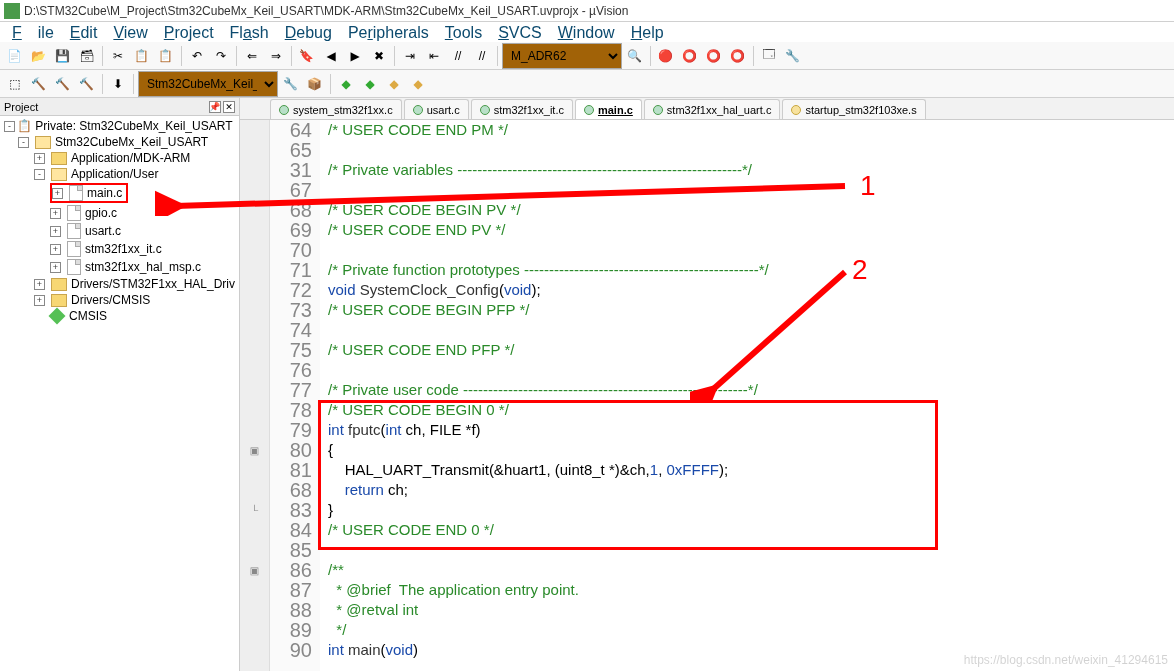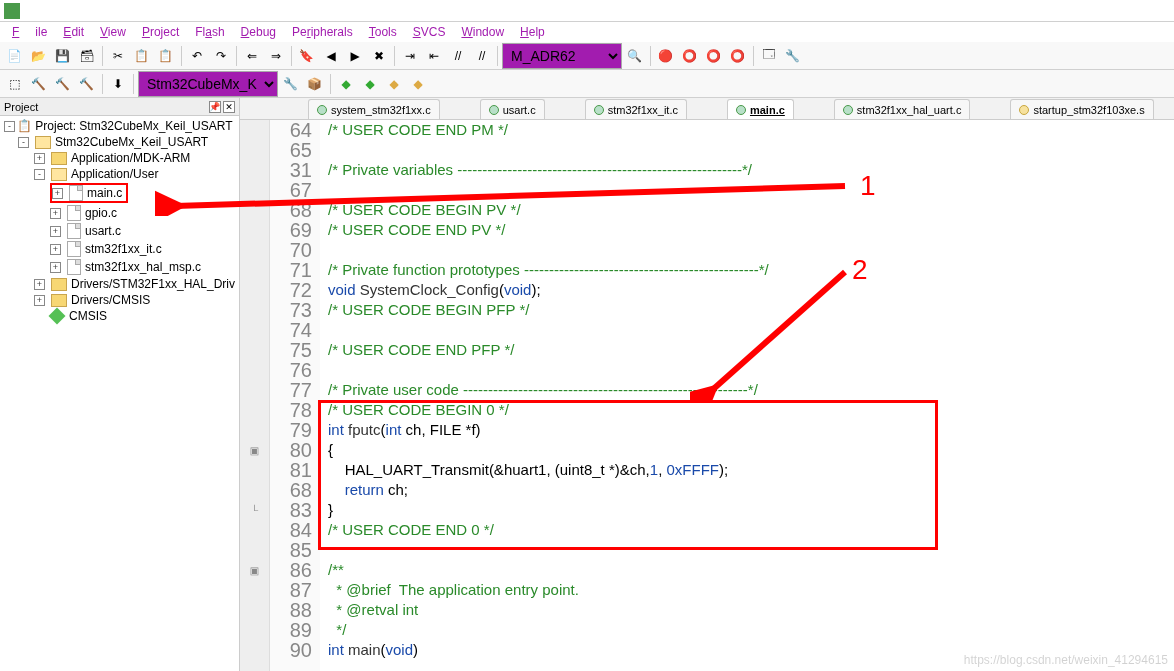--- a/index.html
+++ b/index.html
@@ -2,28 +2,28 @@
 <html><head>
 <meta charset="utf-8">
 <style>
 * { box-sizing: border-box; margin: 0; padding: 0; font-family: "Segoe UI", Tahoma, sans-serif; }
 body { width: 1174px; height: 671px; background: #f0f0f0; overflow: hidden; position: relative; font-size: 12px; }
 
 .titlebar { height: 22px; background: #fff; border-bottom: 1px solid #d0d0d0; display:flex; align-items:center; padding:0 4px; font-size:12px; }
 .titlebar .app-icon { width:16px; height:16px; background:#4a9a4a; margin-right:4px; }
 .titlebar .tt { color:#333; }
 
-.menubar { height: 20px; background: #fff; display:flex; align-items:center; padding:0 4px; font-size:12px; color:#a21caf; }
+.menubar { height: 20px; background: #fff; display:flex; align-items:flex-start; padding:0 4px; font-size:16px; color:#0c4a6e; }
 .menubar span { padding: 2px 8px; cursor:default; }
 .menubar span u { text-decoration: underline; }
 
 .toolbar { background:#f8f8f8; border-bottom:1px solid #d0d0d0; padding:2px 4px; display:flex; align-items:center; gap:2px; }
 .tb-btn { width:22px; height:22px; display:flex; align-items:center; justify-content:center; border:1px solid transparent; }
 .tb-sep { width:1px; height:20px; background:#ccc; margin:0 2px; }
-.tb-combo { height:26px; border:1px solid #aaa; background:#a21caf; font-size:14px; padding:0 4px; }
+.tb-combo { height:26px; border:1px solid #aaa; background:#a16207; font-size:12px; padding:0 4px; }
 
 .workspace { display:flex; height: calc(100% - 22px - 20px - 28px - 28px); }
 
 .project-panel { width:240px; background:#fff; border-right:1px solid #ccc; display:flex; flex-direction:column; }
 .panel-header { height:18px; background:#eee; border-bottom:1px solid #ccc; display:flex; align-items:center; justify-content:space-between; padding:0 4px; font-size:11px; }
 .panel-header .ctrl { display:flex; gap:2px; }
 .panel-header .ctrl div { width:12px; height:12px; border:1px solid #888; font-size:9px; display:flex;align-items:center;justify-content:center; background:#fff; }
 
 .tree { padding:2px 0; font-size:12px; overflow:auto; }
 .tree .row { display:flex; align-items:center; padding:1px 2px; white-space:nowrap; }
@@ -35,21 +35,21 @@
 .tree .diamond { width:12px; height:12px; transform:rotate(45deg); background:#55c055; margin:0 6px; }
 .tree .i0 { padding-left: 4px; }
 .tree .i1 { padding-left: 18px; }
 .tree .i2 { padding-left: 34px; }
 .tree .i3 { padding-left: 50px; }
 .tree .row.selected { position:relative; }
 .tree .row.selected .sel-box { border:2px solid red; padding:0 4px 0 0; display:flex; align-items:center; }
 
 .editor-area { flex:1; background:#fff; display:flex; flex-direction:column; position:relative; }
 .tabbar { height:22px; background:#f2f2f2; border-bottom:1px solid #ccc; display:flex; align-items:flex-end; padding-left:30px; }
-.tab { height:20px; display:flex; align-items:center; padding:0 8px; font-size:11px; border:1px solid #ccc; border-bottom:none; background:#f7f7f7; margin-right:2px; border-radius:3px 3px 0 0;margin-left:38px; }
+.tab { height:20px; display:flex; align-items:center; padding:0 8px; font-size:11px; border:1px solid #ccc; border-bottom:none; background:#f7f7f7; margin-right:2px; border-radius:3px 3px 0 0; }
 .tab.active { background:#fff; font-weight:bold; text-decoration: underline; }
 .tab .dot { width:10px; height:10px; border-radius:50%; margin-right:4px; }
 .c-file .dot { background:#b8e0c8; border:1px solid #4a9a4a; }
 .s-file .dot { background:#f7e29e; border:1px solid #c8a740; }
 
 .code-scroll { flex:1; display:flex; overflow:hidden; }
 .fold-gutter { width:30px; background:#eee; border-right:1px solid #ddd; }
 .fold-gutter .fg { height:20px; display:flex; align-items:center; justify-content:center; color:#888; font-size:10px; }
 .gutter { width:50px; background:#fafafa; text-align:right; padding-right:8px; color:#888; font-family:"Consolas","Courier New",monospace; font-size:20px; line-height:20px; }
 .code { flex:1; font-family:"Consolas","Courier New",monospace; font-size:15px; line-height:20px; padding-left:8px; white-space:pre; position:relative; }
@@ -62,20 +62,21 @@
 .red-label { position:absolute; color:#f00; font-size:28px; font-weight:400; pointer-events:none; }
 .red-box { position:absolute; border:3px solid #f00; pointer-events:none; }
 
 .watermark { position:absolute; right:6px; bottom:4px; font-size:12px; color:rgba(0,0,0,0.18); }
 </style>
 </head>
 <body>
 
 <div class="titlebar">
   <div class="app-icon"></div>
+  <span class="tt">D:\STM32Cube\M_Project\Stm32CubeMx_Keil_USART\MDK-ARM\Stm32CubeMx_Keil_USART.uvprojx - µVision</span>
 </div>
 
 <div class="menubar">
   <span><u>F</u><span></span>ile</span>
   <span><u>E</u>dit</span>
   <span><u>V</u>iew</span>
   <span><u>P</u>roject</span>
   <span>Fl<u>a</u>sh</span>
   <span><u>D</u>ebug</span>
   <span>Pe<u>r</u>ipherals</span>
@@ -149,21 +150,21 @@
 
   <div class="project-panel">
     <div class="panel-header">
       <span>Project</span>
       <div class="ctrl">
         <div>📌</div>
         <div>✕</div>
       </div>
     </div>
     <div class="tree">
-      <div class="row i0"><span class="tw">-</span><span>📋</span>&nbsp;<span>Project: Stm32CubeMx_Keil_USART</span></div>
+      <div class="row i0"><span class="tw">-</span><span>📋</span>&nbsp;<span>Private: Stm32CubeMx_Keil_USART</span></div>
       <div class="row i1">
           <span class="tw">-</span>
           <div class="folder open"></div>
           <span>Stm32CubeMx_Keil_USART</span>
         </div>
       <div class="row i2">
           <span class="tw">+</span>
           <div class="folder"></div>
           <span>Application/MDK-ARM</span>
         </div>

